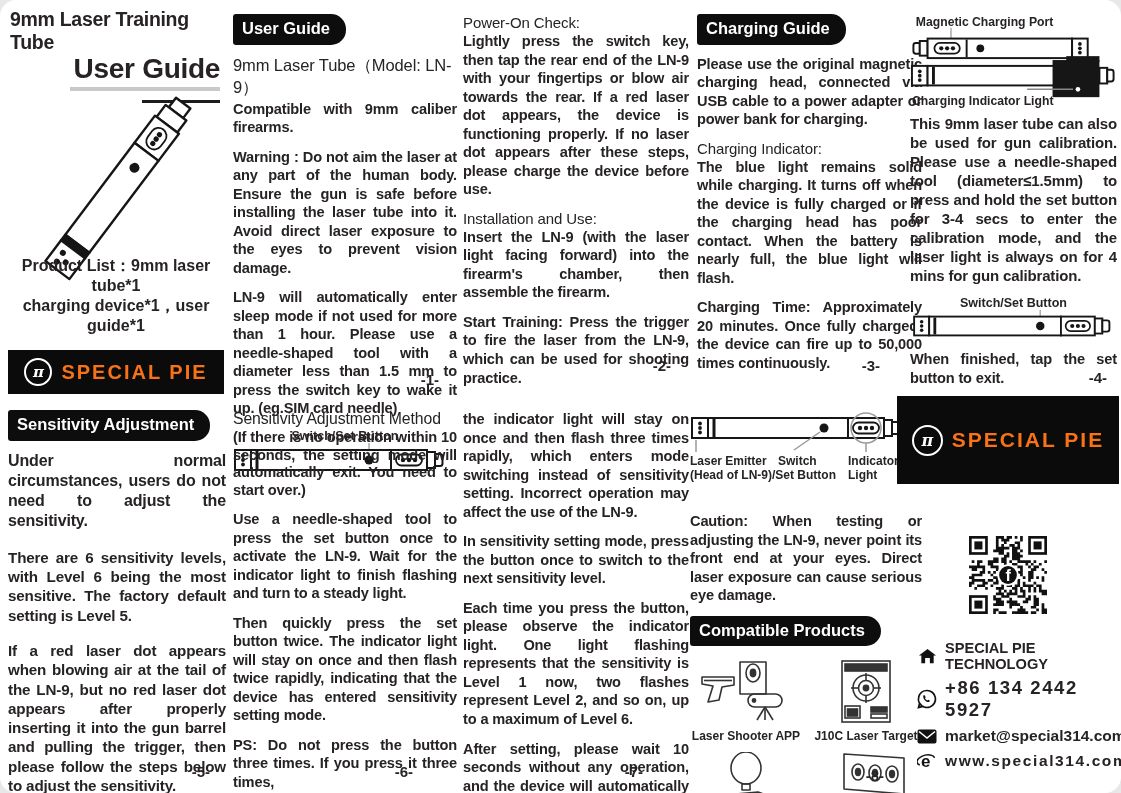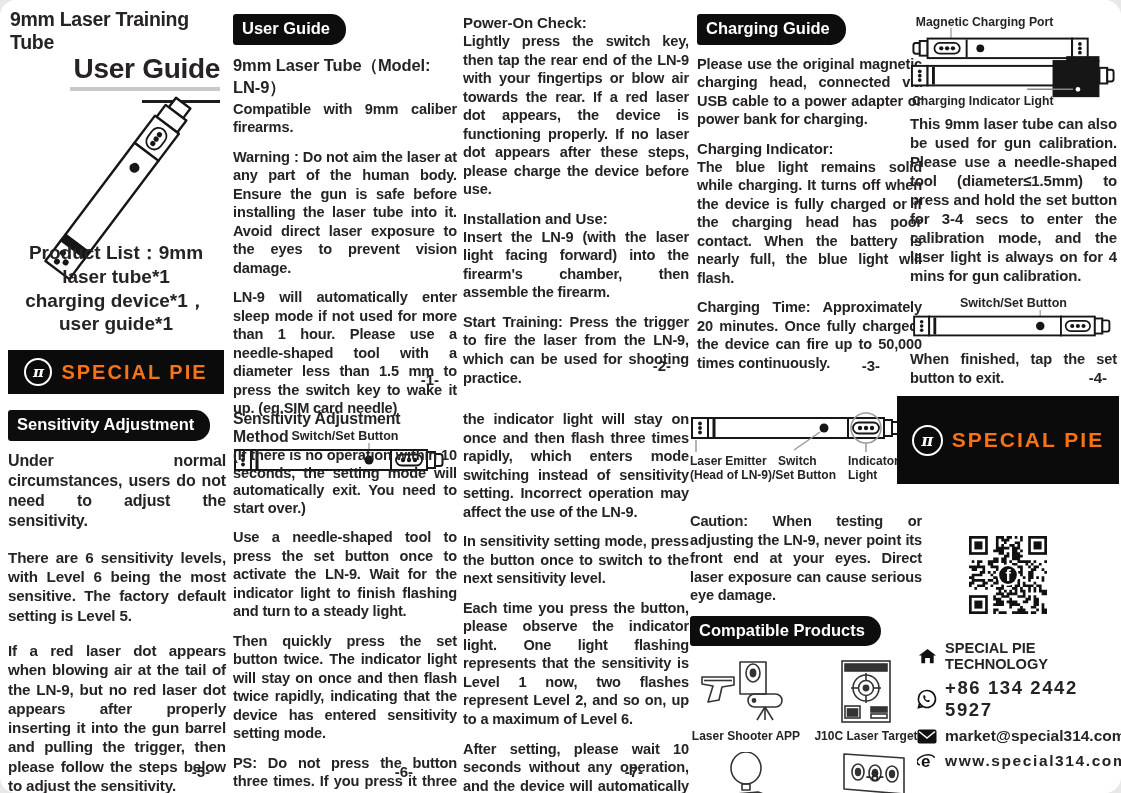--- a/index.html
+++ b/index.html
@@ -1,32 +1,32 @@
 <!DOCTYPE html>
 <html><head>
 <meta charset="utf-8">
 <style>
   html,body{margin:0;padding:0;background:#e8e8e8;}
   .page{position:relative;width:1121px;height:793px;background:#ffffff;overflow:hidden;
         font-family:"Liberation Sans",sans-serif;color:#272324;border-radius:16px;}
   .panel{position:absolute;}
   .p{font-size:14.6px;line-height:1.27;font-weight:bold;margin:0 0 11px;
      text-align:justify;letter-spacing:-0.15px;}
-  .h{font-size:15px;font-weight:bold;margin:0 0 1px;letter-spacing:-0.1px;}
+  .h{font-size:15px;font-weight:normal;margin:0 0 1px;letter-spacing:-0.1px;}
   .badge{display:inline-block;background:#0d0d0d;color:#fff;font-size:16.5px;font-weight:bold;
          line-height:1;padding:6px 16px 8px 9px;border-radius:3px 15px 15px 3px;margin:0 0 10px;}
   .pagenum{position:absolute;font-size:15px;font-weight:bold;}
   .dlabel{font-size:12.5px;font-weight:bold;text-align:center;margin:0;}
   
   .t1{font-size:19.5px;font-weight:bold;margin:0 0 0 2px;letter-spacing:-0.3px;}
   .t2{font-size:28px;font-weight:bold;text-align:right;margin:0 4px 0 0;line-height:1.08;letter-spacing:-0.3px;}
   .t2 .u{border-bottom:3.5px solid #1c1c1c;padding-bottom:16px;}
   .graybar{height:3.5px;background:#c9c9c9;width:150px;margin:3px 4px 0 auto;}
   .prodlist{position:absolute;left:0;right:0;bottom:58px;text-align:center;
-            font-size:19px;font-weight:bold;line-height:1.25;}
+            font-size:16px;font-weight:bold;line-height:1.25;}
   .brandbox{position:absolute;left:0;right:0;bottom:0;height:44px;background:#0b0b0b;
             display:flex;align-items:center;justify-content:center;gap:9px;}
   .brandbox .circ{width:24px;height:24px;border:2.5px solid #fff;border-radius:50%;
             display:flex;align-items:center;justify-content:center;color:#fff;font-weight:bold;
             font-style:italic;font-size:15px;font-family:"DejaVu Serif",serif;flex:0 0 auto;}
   .brandbox .btxt{color:#f97316;font-weight:bold;letter-spacing:2px;font-size:20px;white-space:nowrap;}
   
   .brandbox.big{top:0;bottom:auto;height:88px;}
   .qrwrap{position:absolute;left:50%;top:140px;transform:translateX(-50%);width:78px;height:78px;}
   .contacts{position:absolute;left:20px;bottom:14px;}

